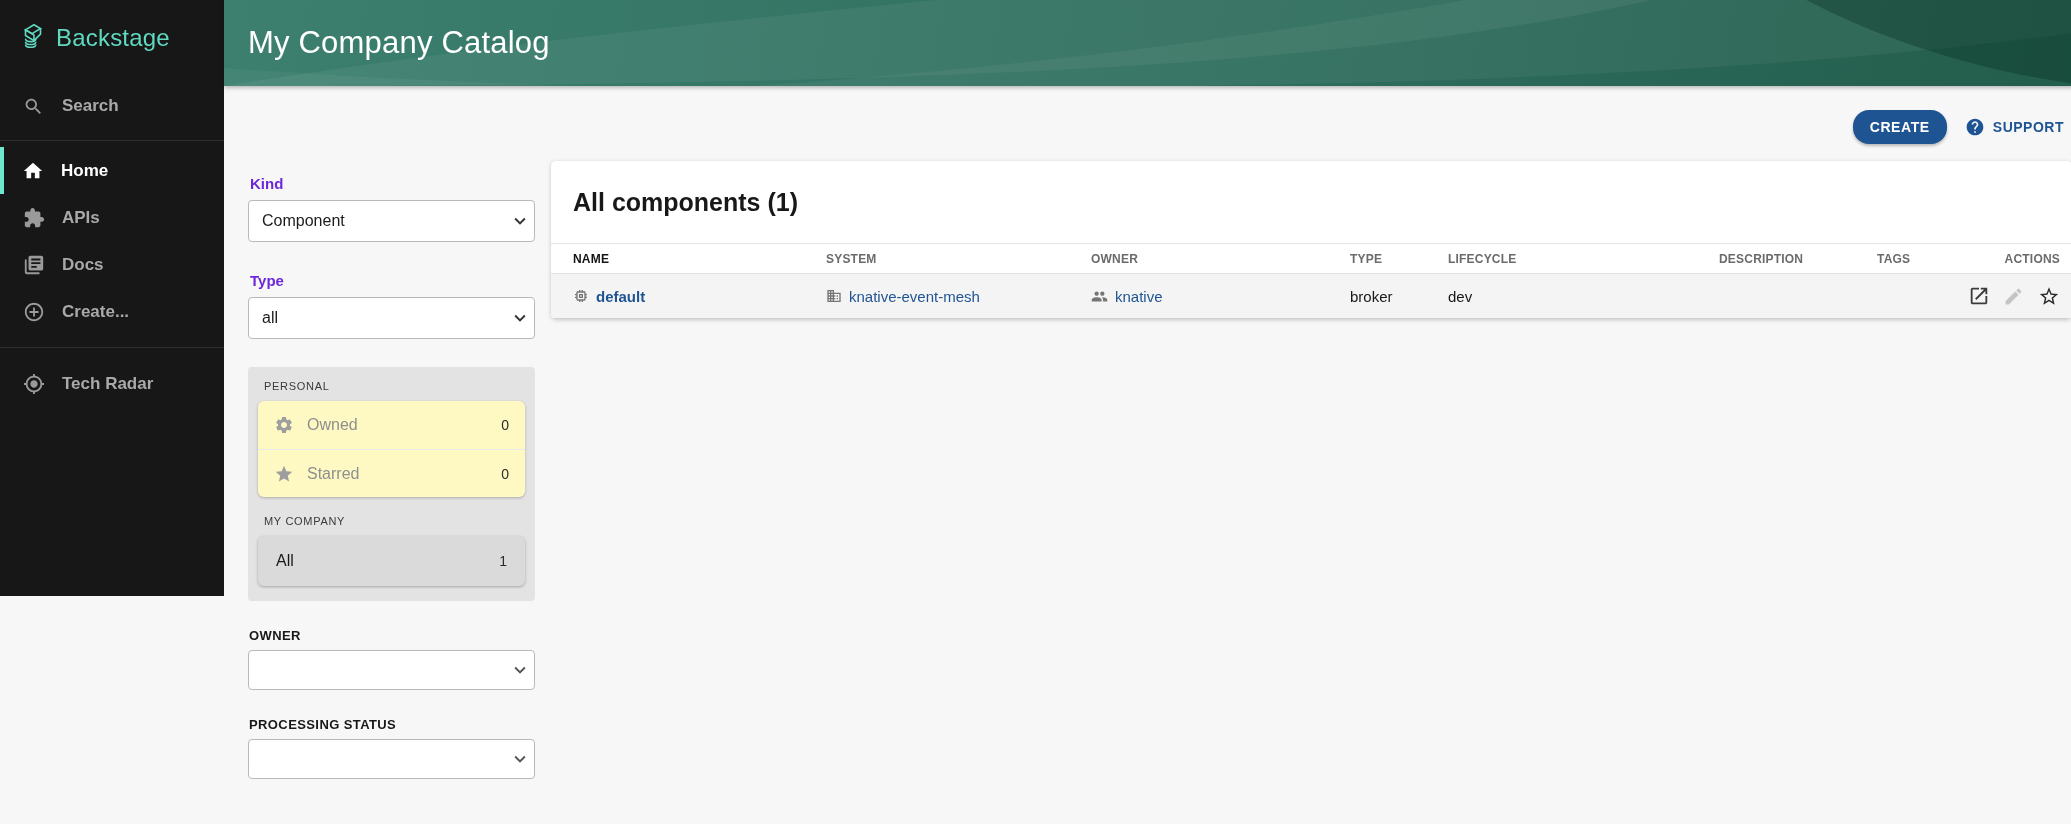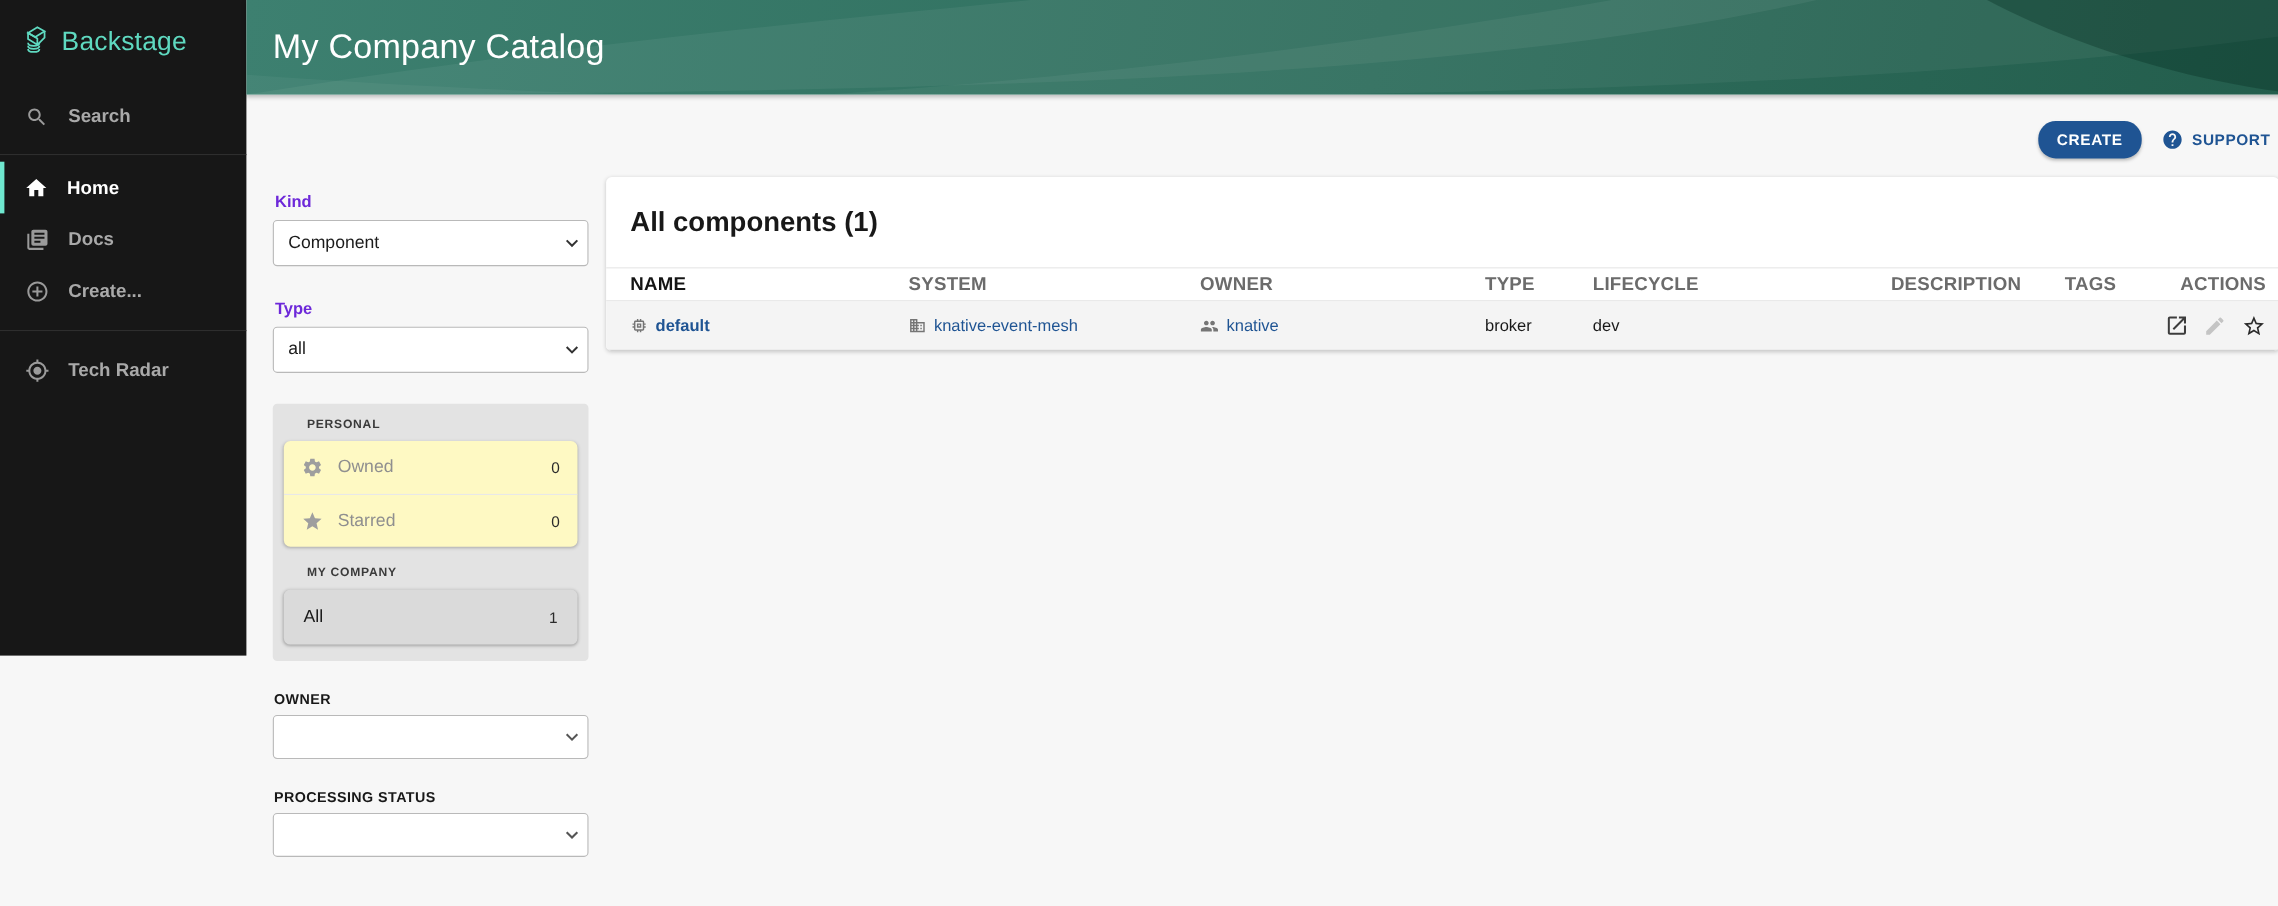--- a/index.html
+++ b/index.html
@@ -44,21 +44,21 @@
 
   
   .filters-col { width:287px; margin-left:24px; padding-top:14px; }
   .f-label { font-size:15px; font-weight:bold; color:#6d28d9; margin:0 0 8px 2px; }
   .select-box { height:42px; background:#fff; border:1px solid #b9b9b9; border-radius:4px;
                 display:flex; align-items:center; justify-content:space-between;
                 padding:0 3px 0 13px; font-size:16px; color:#1b1b1b; cursor:pointer; }
   .select-box.small { height:40px; }
   .mt30 { margin-top:30px; }
   .panel { background:#e3e3e3; border-radius:4px; margin-top:28px; padding:13px 10px 15px; }
-  .panel-title { font-size:11px; font-weight:bold; color:#3a3a3a; letter-spacing:0.7px; margin:0 0 9px 21px; }
+  .panel-title { font-size:11px; font-weight:normal; color:#3a3a3a; letter-spacing:0.7px; margin:0 0 9px 6px; }
   .panel-card { background:#fef9c3; border-radius:6px; box-shadow:0 1px 3px rgba(0,0,0,0.25); overflow:hidden; }
   .panel-item { height:48px; display:flex; align-items:center; padding:0 16px; gap:13px;
                 font-size:16px; color:#8f8f8f; cursor:pointer; }
   .panel-item + .panel-item { border-top:1px solid #e8e8e8; }
   .count { margin-left:auto; color:#2b2b2b; font-size:14px; }
   .company-title { margin-top:18px; }
   .all-item { background:#dadada; border-radius:6px; box-shadow:0 1px 3px rgba(0,0,0,0.28);
               height:50px; display:flex; align-items:center; padding:0 18px;
               font-size:16px; color:#181818; cursor:pointer; }
   .small-label { font-size:13px; font-weight:bold; color:#181818; letter-spacing:0.4px; margin:27px 0 7px 1px; }
@@ -70,21 +70,21 @@
               padding:0 16px 0 22px; }
   .card-title { font-size:25px; font-weight:bold; color:#181818; margin:0; }
   .filter-wrap { width:254px; display:flex; align-items:center; gap:9px;
                  border-bottom:1px solid #8c8c8c; padding-bottom:6px; }
   .filter-wrap input { border:none; outline:none; flex:1; font-size:16px; color:#333;
                        background:transparent; font-family:"Liberation Sans",sans-serif; min-width:0; }
   .filter-wrap input::placeholder { color:#9e9e9e; }
   .thead, .trow { display:grid; grid-template-columns:253px 265px 259px 98px 271px 158px 91px 1fr;
                   align-items:center; padding-left:22px; }
   .thead { height:31px; border-top:1px solid #e6e6e6; border-bottom:1px solid #e0e0e0; }
-  .th { font-size:17px; font-weight:bold; color:#6b6b6b; letter-spacing:0.2px; }
+  .th { font-size:12px; font-weight:bold; color:#6b6b6b; letter-spacing:0.2px; }
   .th.first { color:#141414; cursor:pointer; }
   .th.actions { justify-self:end; padding-right:12px; }
   .trow { height:45px; background:#f4f4f4; border-bottom:1px solid #cfcfcf; }
   .td { font-size:15px; color:#181818; }
   .cell-link { display:flex; align-items:center; gap:7px; color:#1f5493; text-decoration:none; cursor:pointer; }
   .cell-link.bold { font-weight:bold; }
   .td.actions { justify-self:end; display:flex; align-items:center; gap:13px; padding-right:12px; }
   .act-icon { width:22px; height:22px; cursor:pointer; display:flex; align-items:center; }
 </style>
 </head>
@@ -120,20 +120,28 @@
 
     <div class="side-item active">
       <span class="sicon">
         <svg width="22" height="22" viewBox="0 0 24 24">
             <path fill="#ffffff" d="M10 20v-6h4v6h5v-8h3L12 3 2 12h3v8z"></path>
           </svg>
       </span>
       <span>Home</span>
     </div>
 
+    <div class="side-item">
+      <span class="sicon">
+        <svg width="22" height="22" viewBox="0 0 24 24">
+            <path fill="#9a9a9a" d="M20.5 11H19V7c0-1.1-.9-2-2-2h-4V3.5C13 2.12 11.88 1 10.5 1S8 2.12 8 3.5V5H4c-1.1 0-1.99.9-1.99 2v3.8H3.5c1.49 0 2.7 1.21 2.7 2.7s-1.21 2.7-2.7 2.7H2V20c0 1.1.9 2 2 2h3.8v-1.5c0-1.49 1.21-2.7 2.7-2.7 1.49 0 2.7 1.21 2.7 2.7V22H17c1.1 0 2-.9 2-2v-4h1.5c1.38 0 2.5-1.12 2.5-2.5S21.88 11 20.5 11z"></path>
+          </svg>
+      </span>
+      <span>APIs</span>
+    </div>
 
     <div class="side-item">
       <span class="sicon">
         <svg width="22" height="22" viewBox="0 0 24 24">
             <path fill="#9a9a9a" d="M4 6H2v14c0 1.1.9 2 2 2h14v-2H4V6zm16-4H8c-1.1 0-2 .9-2 2v12c0 1.1.9 2 2 2h12c1.1 0 2-.9 2-2V4c0-1.1-.9-2-2-2zm-1 9H9V9h10v2zm-4 4H9v-2h6v2zm4-8H9V5h10v2z"></path>
           </svg>
       </span>
       <span>Docs</span>
     </div>
 

